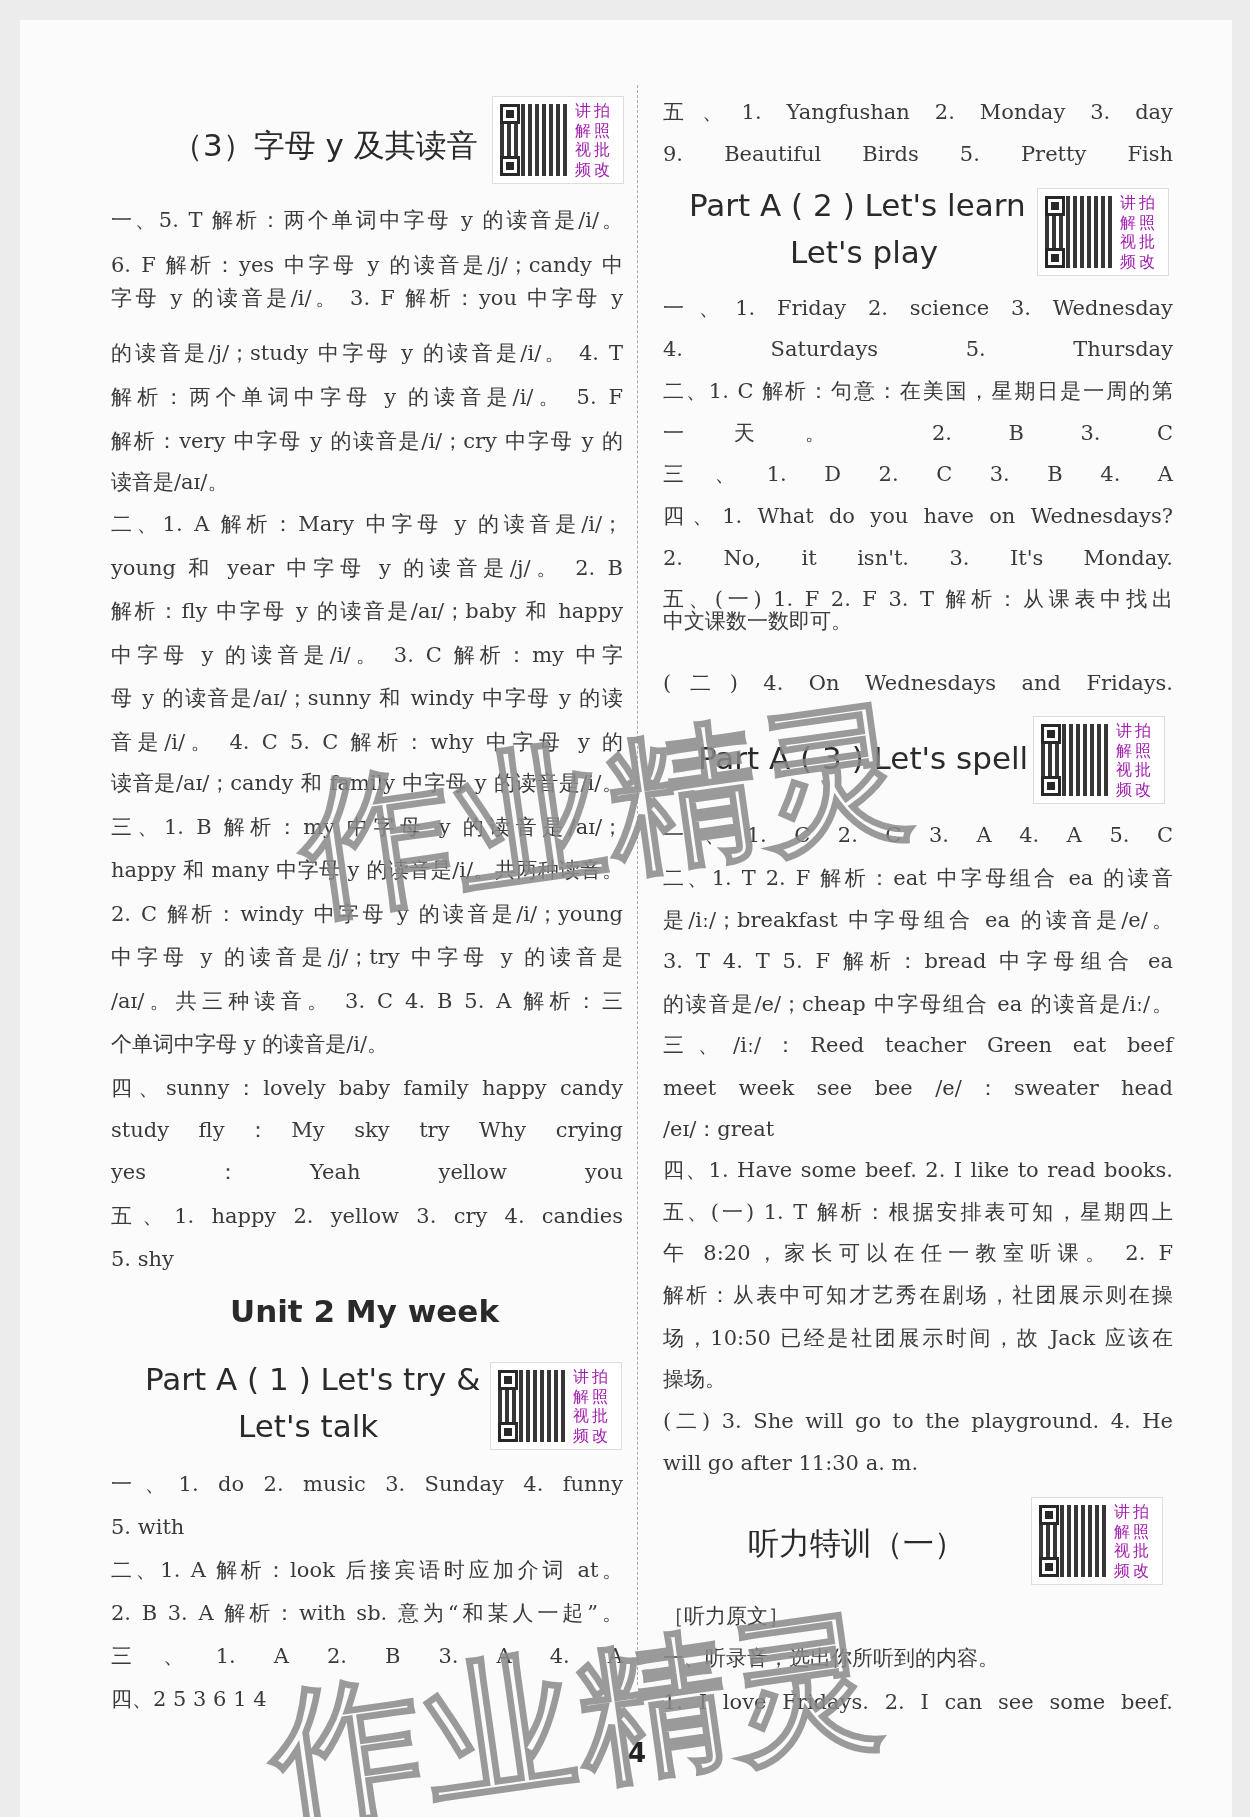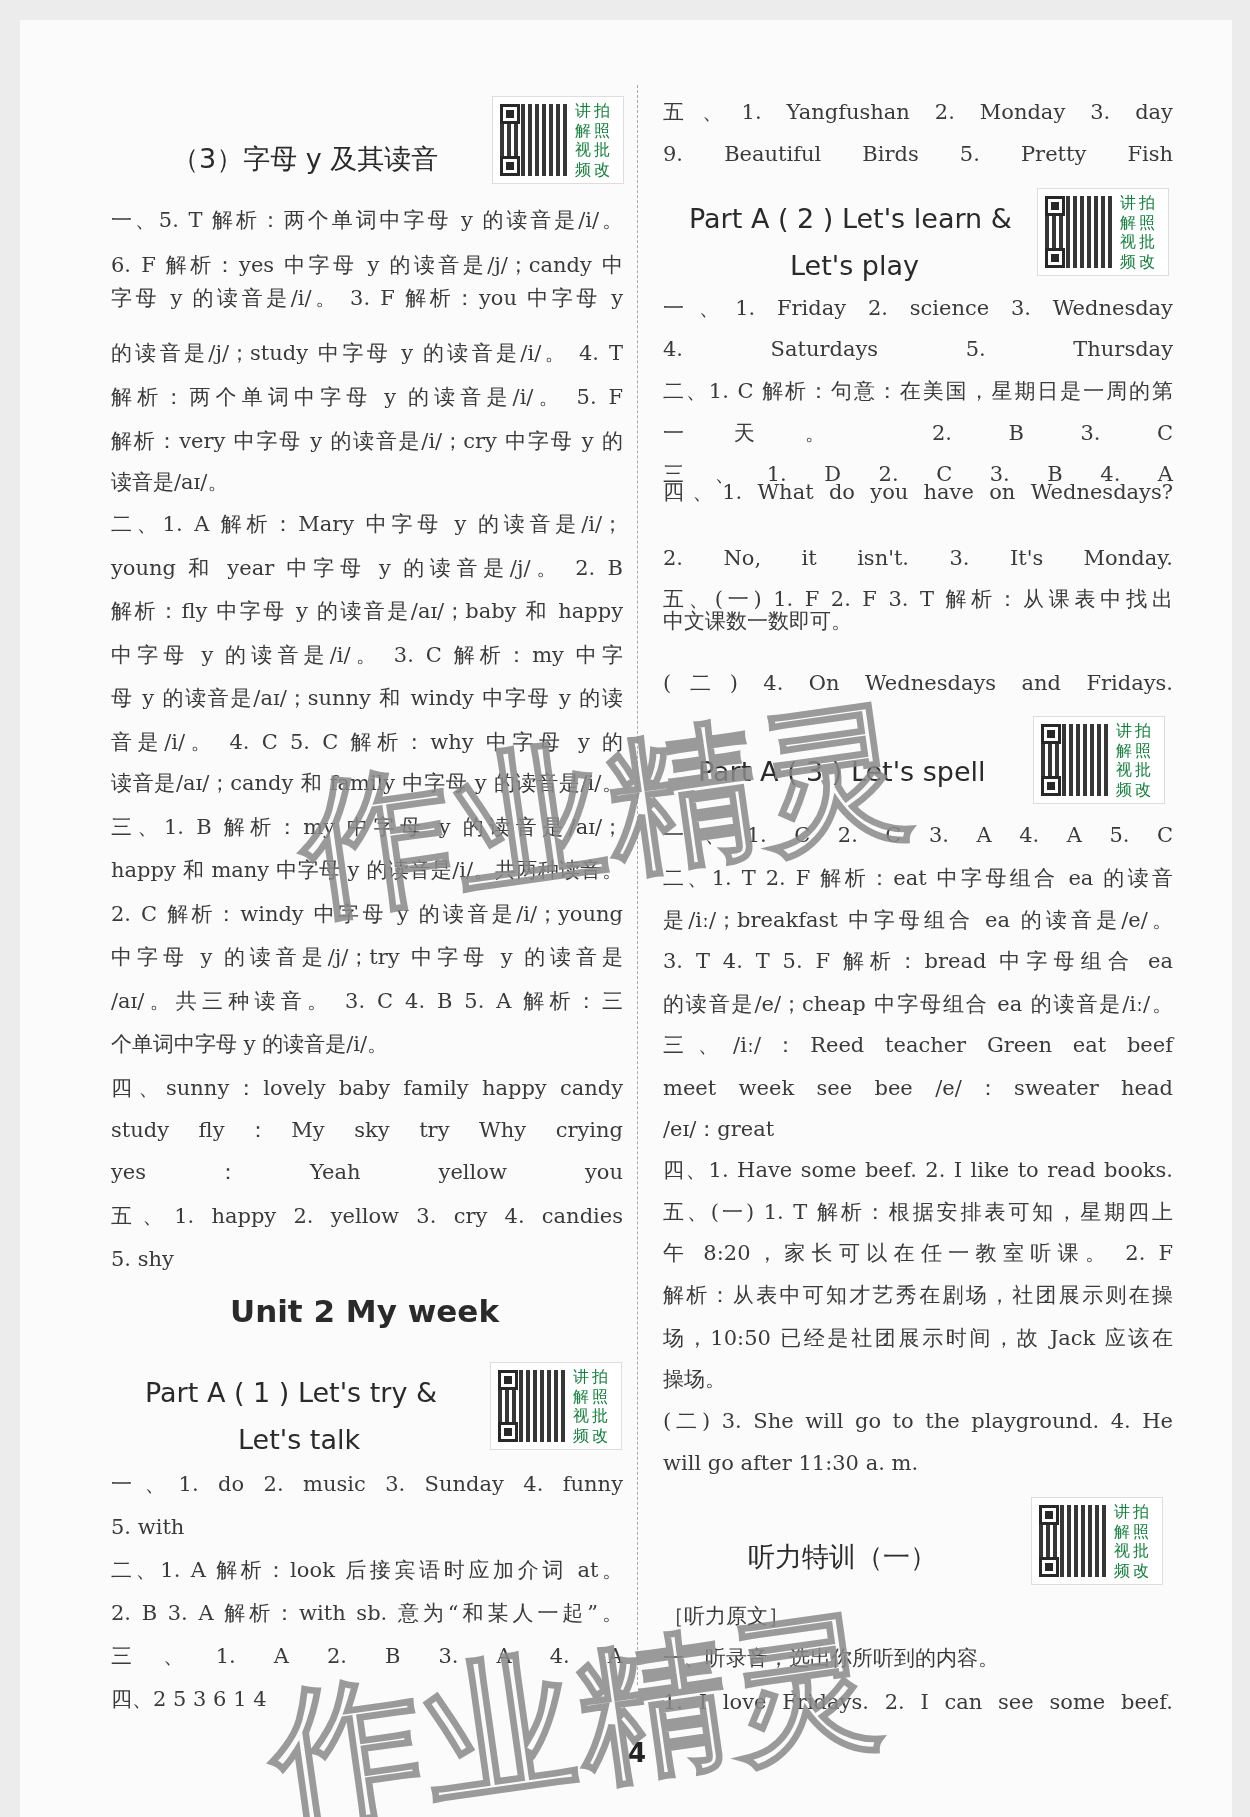--- a/index.html
+++ b/index.html
@@ -4,33 +4,33 @@
 <style>
   html,body{margin:0;padding:0;}
   body{width:1250px;height:1817px;background:#ececec;position:relative;overflow:hidden;
        font-family:"DejaVu Serif","Liberation Serif",serif;color:#3a3a3a;}
   .page{position:absolute;left:20px;top:20px;width:1212px;height:1797px;background:#fbfbfb;}
   .ln{position:absolute;height:40px;line-height:40px;font-size:21px;white-space:nowrap;overflow:visible;}
   .lc{left:111px;width:512px;}
   .rc{left:663px;width:510px;}
   .jt{text-align:justify;text-align-last:justify;}
   .h{position:absolute;font-family:"DejaVu Sans","Liberation Sans",sans-serif;color:#2a2a2a;white-space:nowrap;}
-  .h2{font-size:27px;margin-top:16px;}
+  .h2{font-size:31px;}
   .unit{font-size:31px;font-weight:bold;}
   .qr{position:absolute;width:130px;height:86px;border:1px solid #ddd;background:#fff;}
   .qr .code{position:absolute;left:7px;top:7px;width:70px;height:72px;
     background:
       repeating-linear-gradient(90deg,#222 0 4px,transparent 4px 7px),
       repeating-linear-gradient(0deg,#fff 0 3px,transparent 3px 6px);
     opacity:.9;}
   .qr .code::before,.qr .code::after{content:"";position:absolute;width:14px;height:14px;border:3px solid #111;background:#fff;box-shadow:inset 0 0 0 3px #fff, inset 0 0 0 7px #111;}
   .qr .code::before{left:0;top:0;}
   .qr .code::after{left:0;bottom:0;}
   .qr .lbl{position:absolute;left:82px;top:4px;width:44px;font-size:16px;line-height:19.5px;
-    font-family:"DejaVu Serif",serif;color:#15803d;letter-spacing:3px;word-break:break-all;white-space:normal;}
+    font-family:"DejaVu Serif",serif;color:#a21caf;letter-spacing:3px;word-break:break-all;white-space:normal;}
   .divider{position:absolute;left:637px;top:85px;height:1600px;border-left:1px dashed #aaa;}
   .pgnum{position:absolute;left:628px;top:1738px;font-size:26px;font-weight:bold;color:#222;font-family:"DejaVu Sans",sans-serif;}
   .wm{position:absolute;font-family:"DejaVu Sans",sans-serif;font-weight:bold;font-size:150px;color:transparent;
       -webkit-text-stroke:2px #8a8a8a;letter-spacing:4px;transform:rotate(-8deg);pointer-events:none;white-space:nowrap;opacity:.85;}
 </style>
 </head>
 <body>
 
 <div class="page"></div>
 
@@ -95,21 +95,21 @@
 <div class="qr" style="left:1037px;top:188px;">
   <div class="code"></div>
   <div class="lbl">讲拍解照视批频改</div>
 </div>
 <div id="rightA2">
     <div class="ln rc jt" style="top: 288px;">一、1.  Friday    2.  science    3.  Wednesday</div>
     <div class="ln rc jt" style="top: 329px;">4.  Saturdays   5.  Thursday</div>
     <div class="ln rc jt" style="top: 371px;">二、1.  C    解析：句意：在美国，星期日是一周的第</div>
     <div class="ln rc jt" style="top: 413px;">一天。   2.  B   3.  C</div>
     <div class="ln rc jt" style="top: 454px;">三、1.  D   2.  C   3.  B   4.  A</div>
-    <div class="ln rc jt" style="top: 472px;">四、1.  What  do  you  have  on  Wednesdays?</div>
+    <div class="ln rc jt" style="top: 496px;">四、1.  What  do  you  have  on  Wednesdays?</div>
     <div class="ln rc jt" style="top: 538px;">2.  No, it isn't.    3.  It's Monday.</div>
     <div class="ln rc jt" style="top: 579px;">五、(一) 1.  F   2.  F   3.  T    解析：从课表中找出</div>
     <div class="ln rc" style="top: 601px;">中文课数一数即可。</div>
     <div class="ln rc jt" style="top: 663px;">(二) 4.  On Wednesdays and Fridays.</div>
   </div>
 
 <div class="h h2" style="left:698px;top:740px;">Part A ( 3 )    Let's spell</div>
 <div class="qr" style="left:1033px;top:716px;">
   <div class="code"></div>
   <div class="lbl">讲拍解照视批频改</div>

